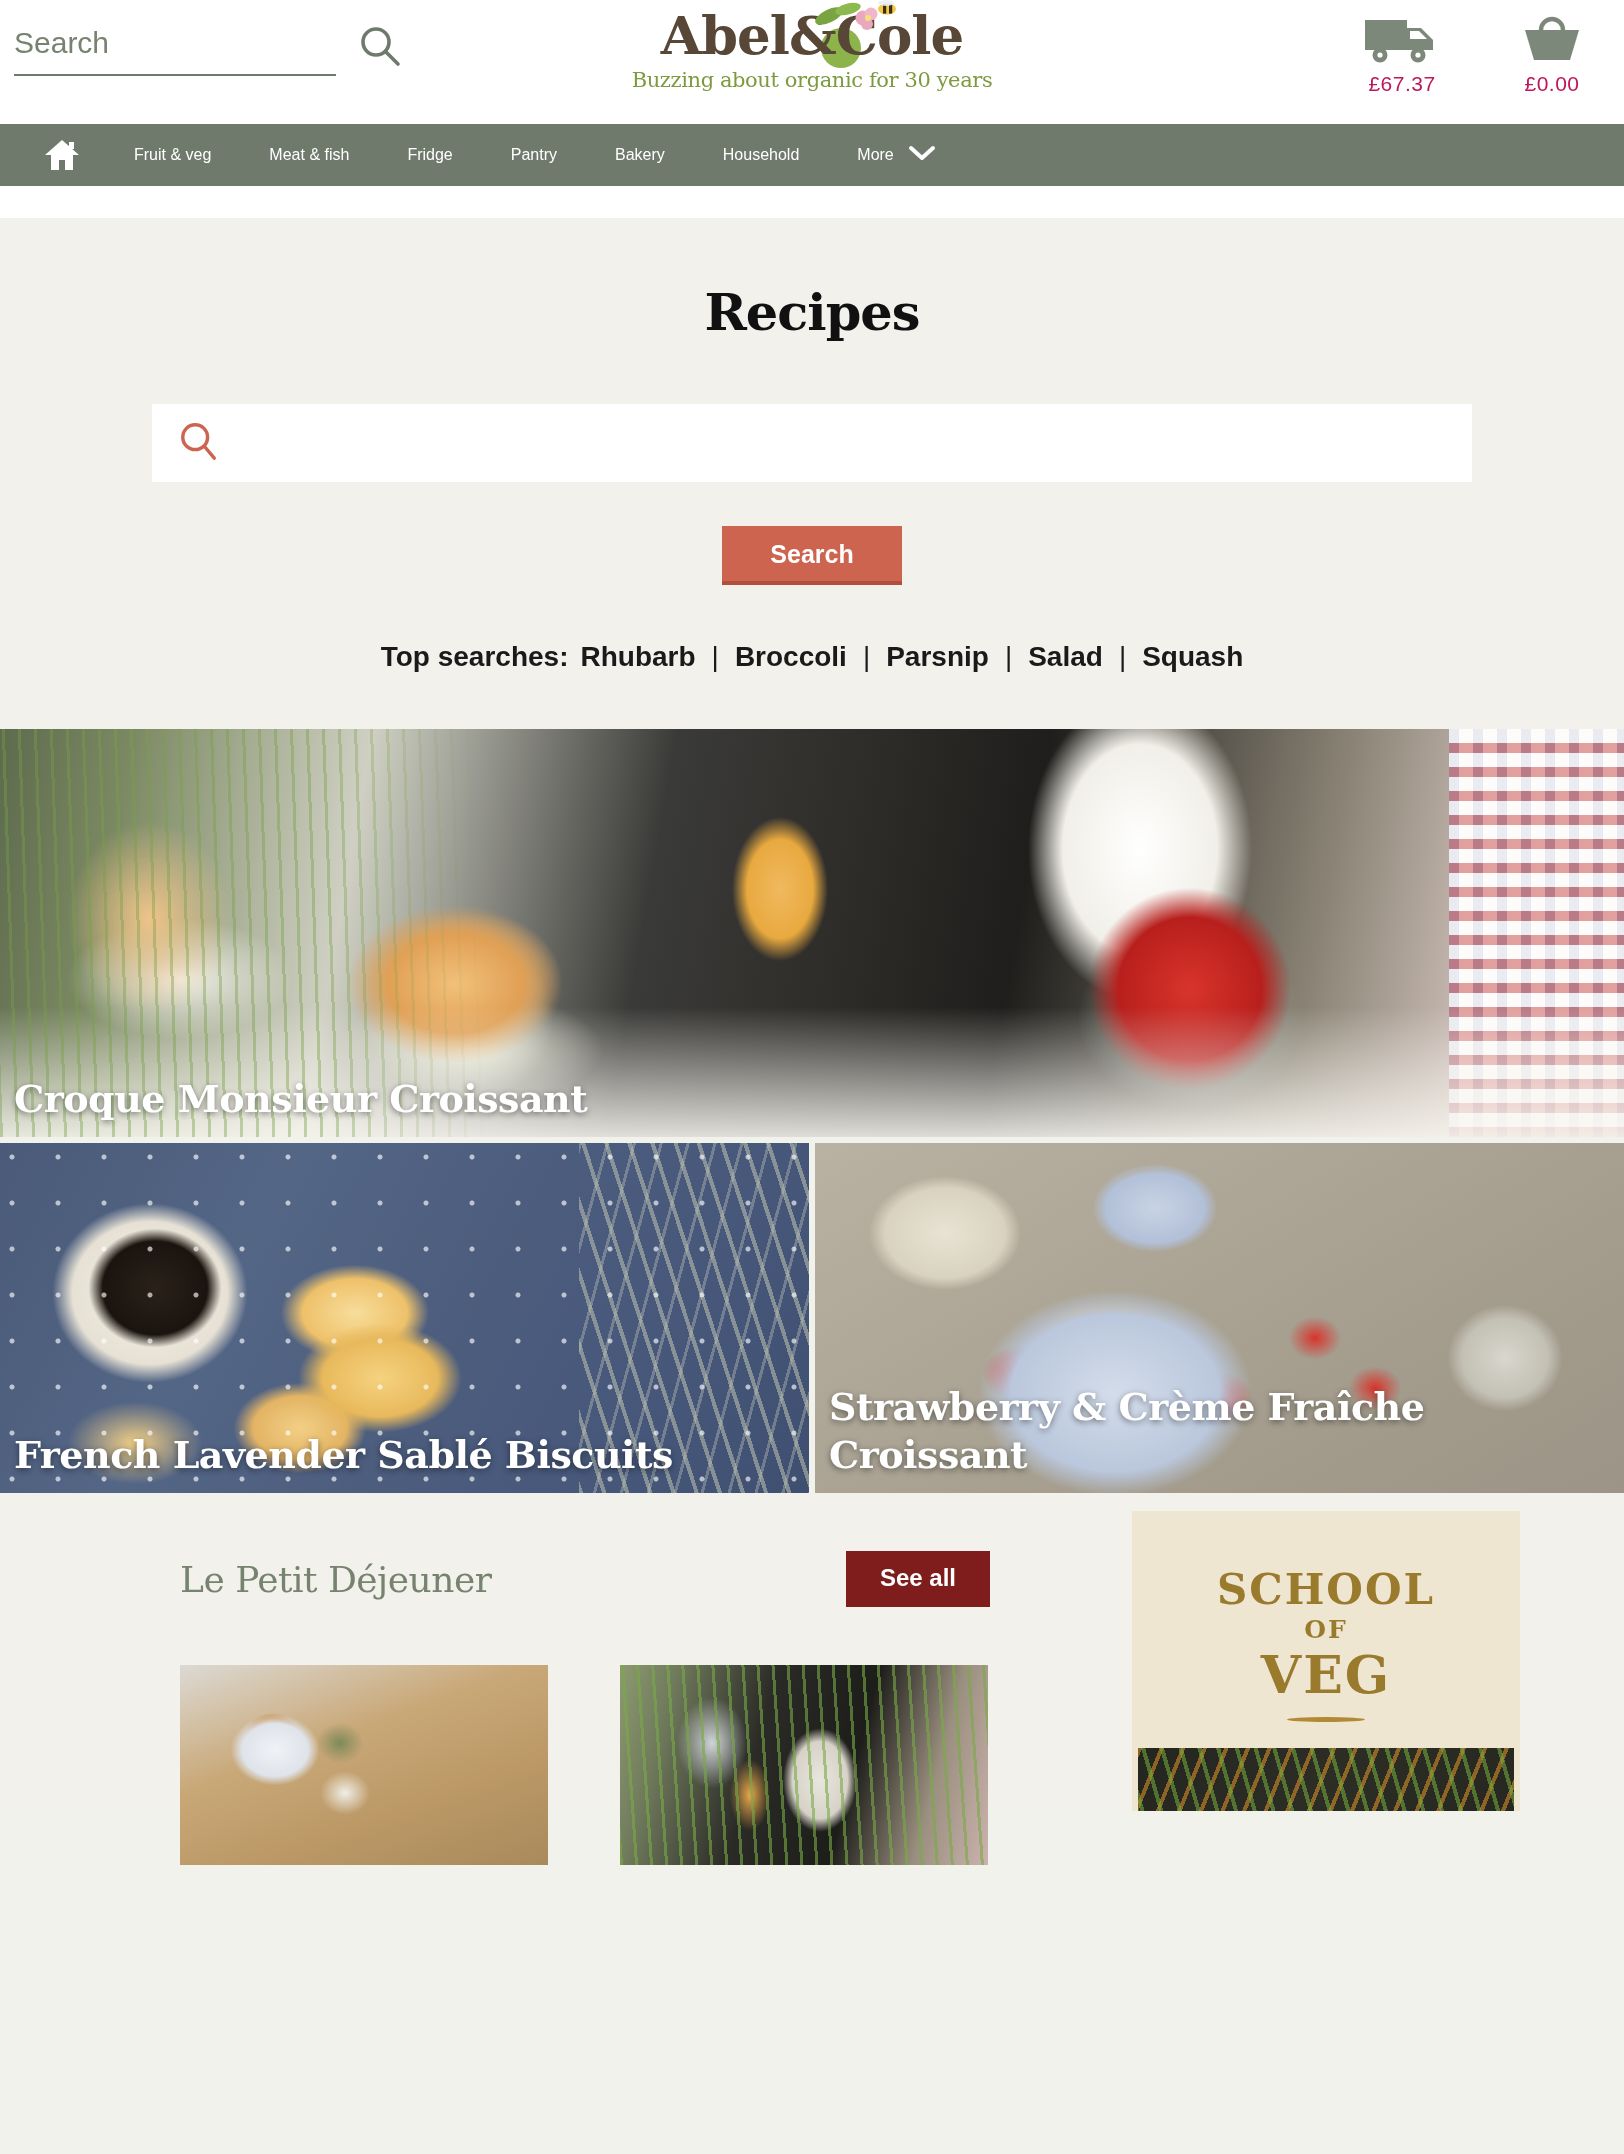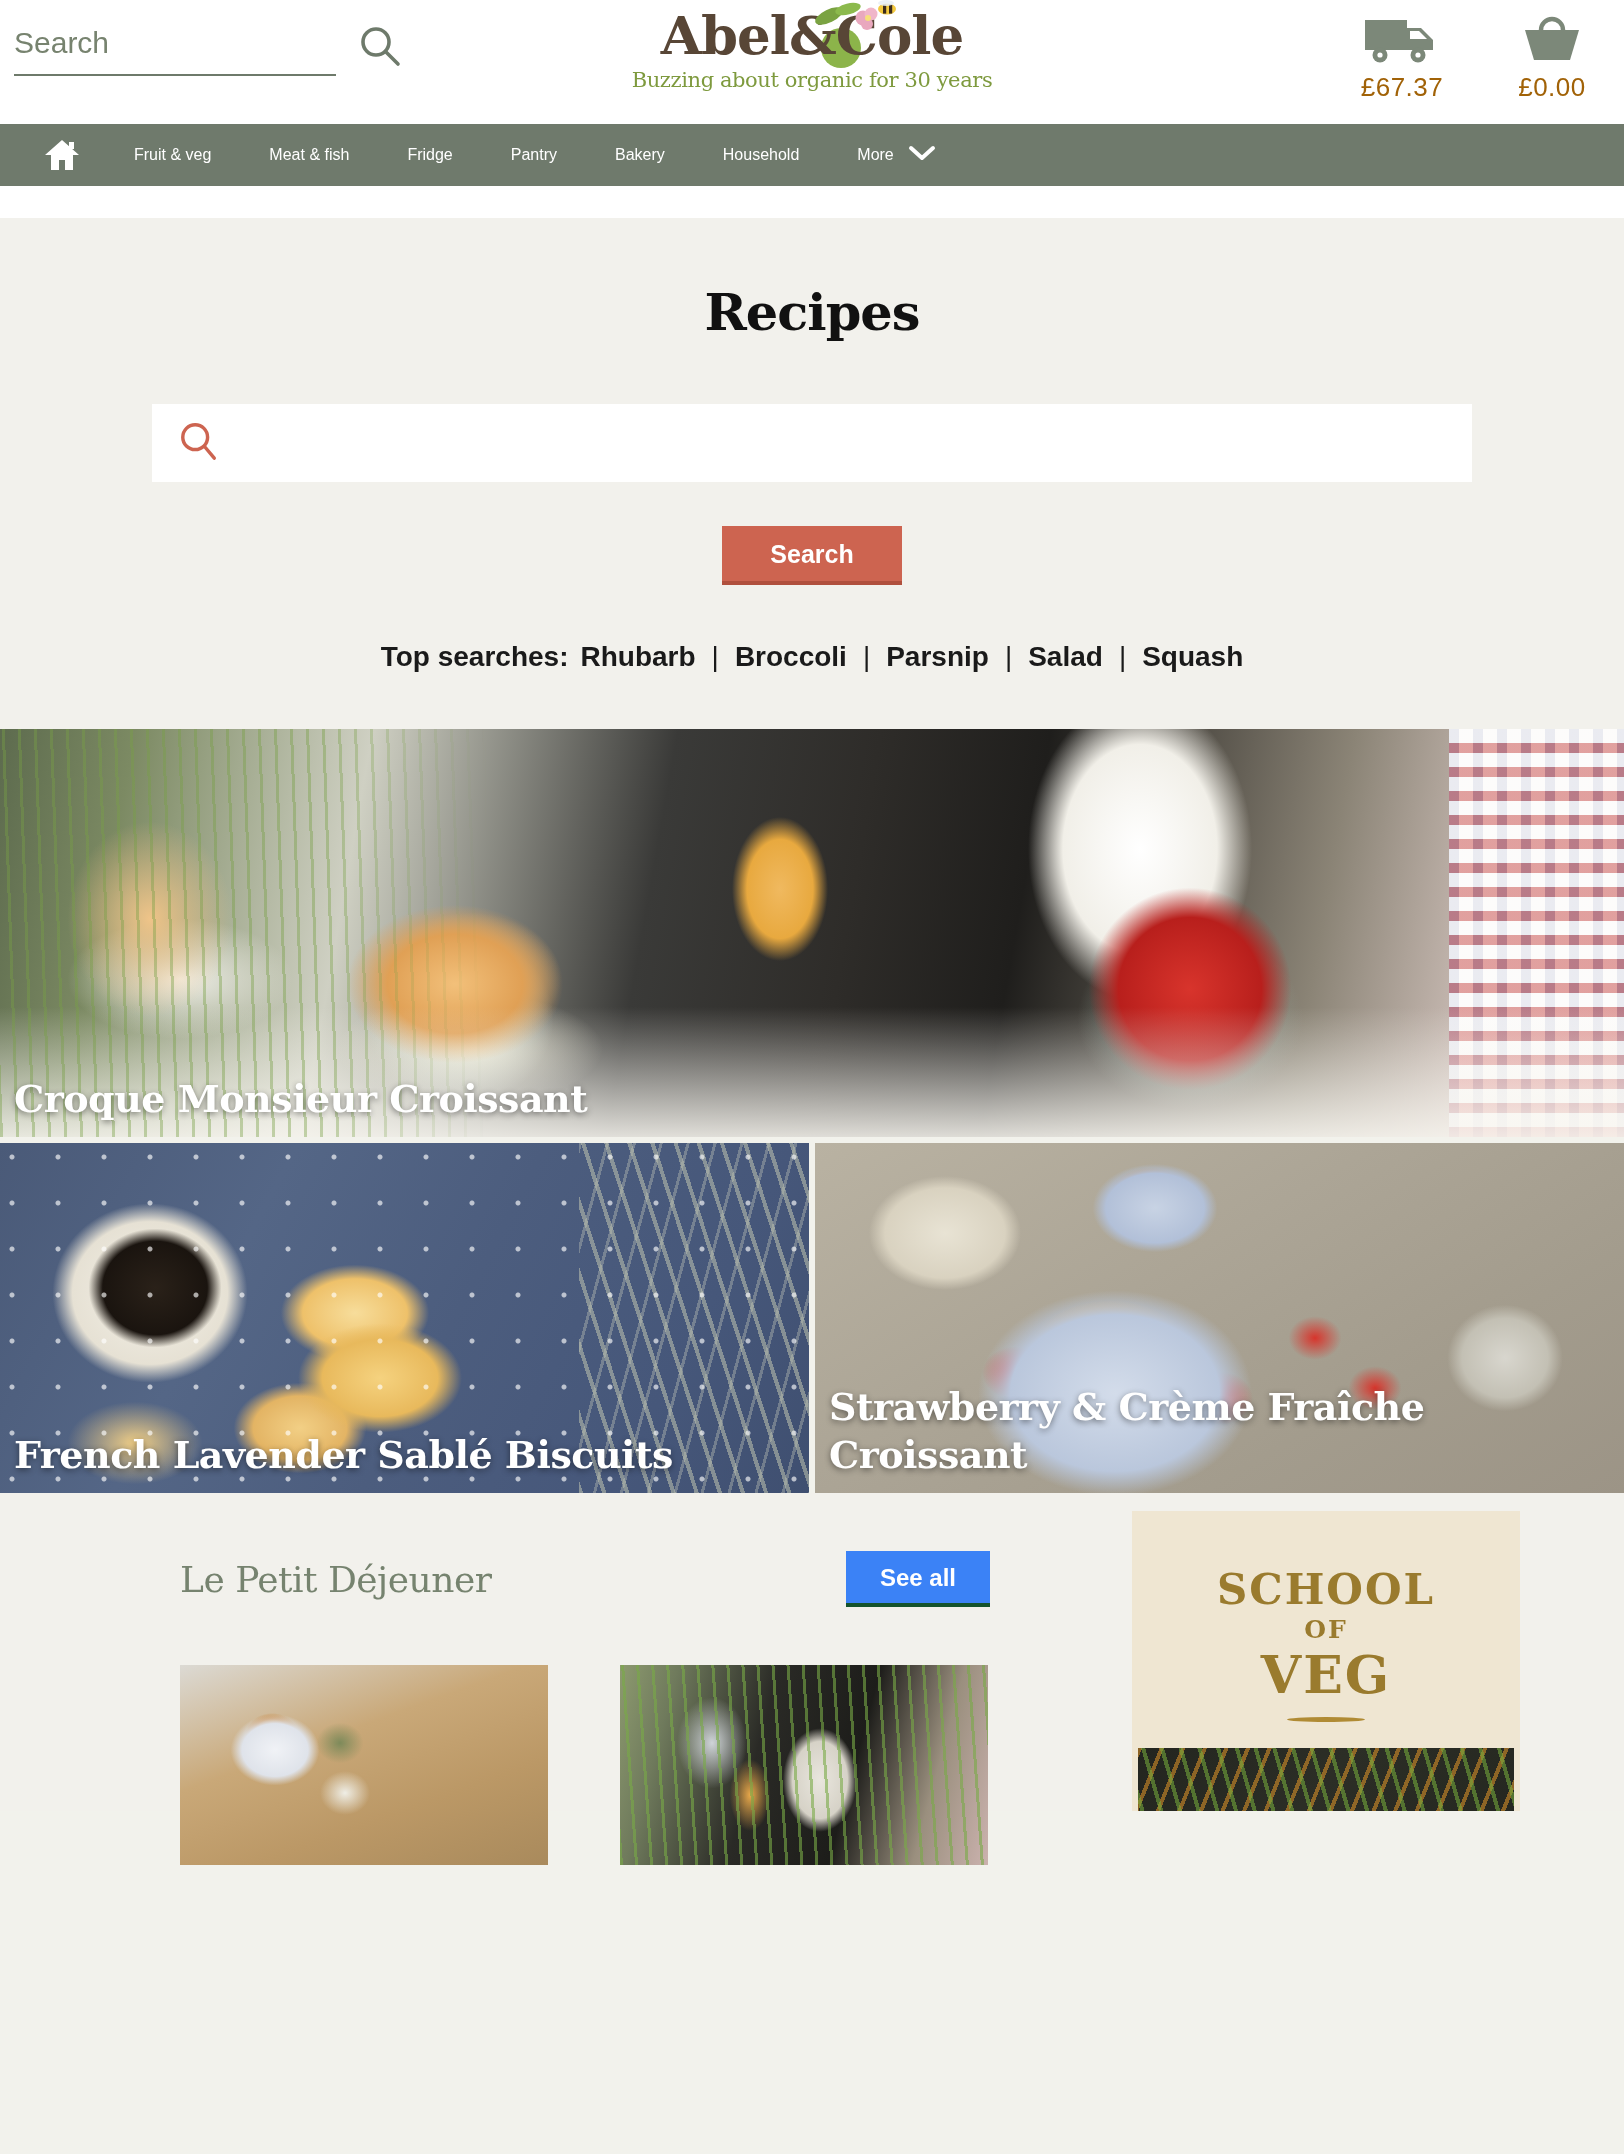--- a/index.html
+++ b/index.html
@@ -96,22 +96,22 @@
   
   .header-right {
     position: absolute;
     right: 26px; top: 12px;
     display: flex;
     gap: 58px;
   }
   .hr-item { text-align: center; cursor: pointer; width: 92px; }
   .hr-item svg { display: block; margin: 0 auto; }
   .hr-price {
-    font-size: 26px;
-    color: #a16207;
+    font-size: 21px;
+    color: #be185d;
     margin-top: 6px;
     letter-spacing: 0.5px;
   }
 
   
   .navbar {
     height: 62px;
     background: #6f7a6c;
     display: flex;
     align-items: center;
@@ -344,23 +344,23 @@
     align-items: center;
     justify-content: space-between;
   }
   .bl-title {
     font-family: "DejaVu Serif", serif;
     font-size: 36px;
     color: #76836f;
     letter-spacing: -0.5px;
   }
   .btn-seeall {
-    background: #3b82f6;
+    background: #7f1d1d;
     border: none;
-    border-bottom: 4px solid #14532d;
+    border-bottom: 4px solid #7f1d1d;
     color: #ffffff;
     font-size: 24px;
     font-weight: bold;
     padding: 13px 34px 11px 34px;
     cursor: pointer;
     font-family: "Liberation Sans", sans-serif;
   }
   .bl-cards { display: flex; gap: 72px; margin-top: 58px; }
   .bl-card { width: 368px; height: 200px; cursor: pointer; }
 

